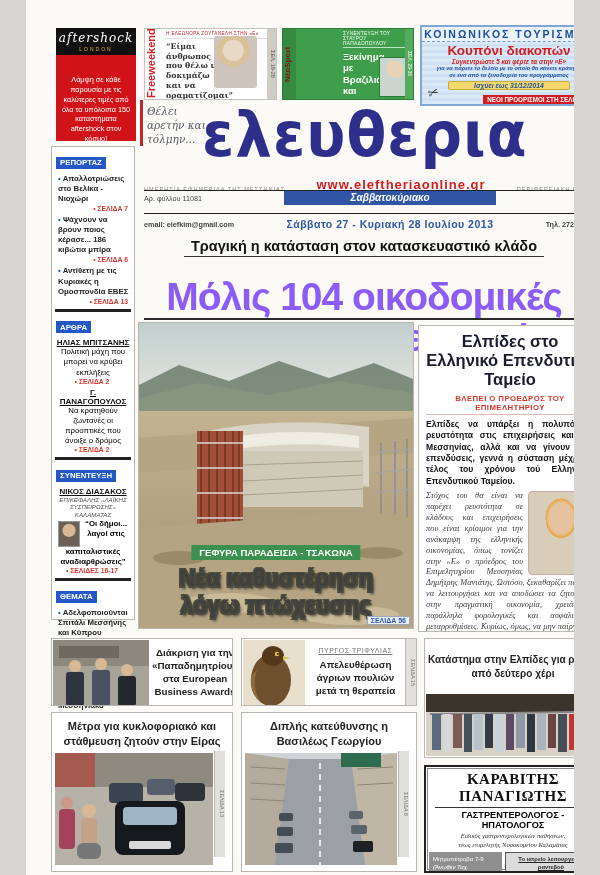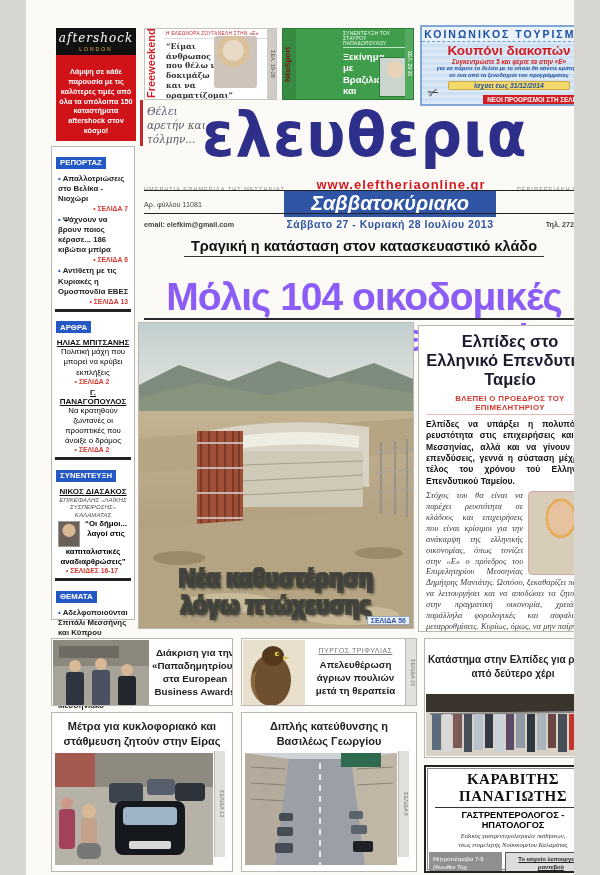--- a/index.html
+++ b/index.html
@@ -2,21 +2,21 @@
 <html lang="el"><head>
 <meta charset="utf-8">
 <style>
   html,body{margin:0;padding:0;background:#d8d6d0;font-family:"Liberation Sans",sans-serif;}
   .page{position:relative;width:548px;height:875px;margin:0 auto;background:#fbfaf6;overflow:hidden;}
   .abs{position:absolute;}
   
   .after{background:#111;color:#fff;text-align:center;overflow:hidden;}
   .after .brand{font-family:"DejaVu Serif",serif;font-style:italic;font-size:12px;letter-spacing:1px;padding-top:3px;}
   .after .sub{font-size:5px;letter-spacing:2px;color:#e8b84b;margin-top:1px;}
-  .after .body{background:#cf1318;font-weight:bold;font-size:7.3px;line-height:1.35;padding:12px 3px;margin-top:3px;}
+  .after .body{background:#cf1318;font-weight:normal;font-size:7.3px;line-height:1.35;padding:20px 3px;margin-top:3px;}
   .after .foot{background:#8f0d10;font-weight:bold;font-size:6.8px;line-height:1.4;padding:3px 2px;}
   .fw{background:#fff;border:1px solid #c5c3bc;display:flex;overflow:hidden;}
   .fw-logo{width:17px;background:#fff;color:#d31f26;writing-mode:vertical-rl;transform:rotate(180deg);
     font-weight:900;font-size:11px;text-align:center;letter-spacing:0;line-height:1;padding:1px;}
   .fw-main{flex:1;position:relative;}
   .fw-kick{font-size:4.6px;color:#c32026;letter-spacing:.4px;border-bottom:1px solid #ddd;padding:2px 2px;}
   .fw-quote{font-family:"DejaVu Serif",serif;font-size:7.8px;font-weight:bold;color:#333;line-height:1.25;padding:3px 2px;width:55%;}
   .fw-photo{position:absolute;right:10px;top:7px;width:42%;height:52px;background:
     radial-gradient(circle at 45% 28%,#e8d9c6 0 10px,#d9c29b 11px 16px,#cfc4bc 17px);border-radius:3px;}
   .fw-tab{width:9px;background:#cfcdc6;color:#555;writing-mode:vertical-rl;font-size:5.5px;text-align:center;}
@@ -45,21 +45,21 @@
   .slogan{font-family:"DejaVu Serif",serif;font-style:italic;color:#5b5b66;font-size:10.5px;line-height:1.35;}
   .logo{font-family:"DejaVu Sans",sans-serif;font-weight:900;color:#2d2f8b;font-size:58px;letter-spacing:1px;
     transform:scaleY(1.08);transform-origin:top left;white-space:nowrap;}
   .mh-info{display:flex;justify-content:space-between;align-items:flex-end;}
   .mh-tagline,.mh-edition{font-size:5.6px;color:#8a887f;letter-spacing:1px;}
   .mh-site{color:#d31c22;font-weight:900;font-size:13px;letter-spacing:1px;}
   .mh-row{display:flex;align-items:center;justify-content:space-between;border-top:1.5px solid #222;}
   .mh-row:last-child{border-bottom:1.5px solid #222;}
   .mh-issue,.mh-price,.mh-email,.mh-phone{font-size:7.2px;color:#444;}
   .mh-email,.mh-phone{font-weight:bold;}
-  .bluebar{background:#2f55a4;color:#fff;font-weight:900;font-style:italic;font-size:20px;text-align:center;
+  .bluebar{background:#2f55a4;color:#fff;font-weight:900;font-style:italic;font-size:10px;text-align:center;
     width:212px;padding:1px 0 2px;}
   .mh-date{color:#2f55a4;font-weight:900;font-size:10.5px;letter-spacing:.5px;width:212px;text-align:center;}
   
   .kicker{font-weight:bold;font-size:14.5px;color:#111;text-align:center;width:360px;margin:0 auto;
     border-bottom:1.5px solid #333;padding-bottom:2px;}
   .headline{font-weight:900;font-size:39px;line-height:1.04;color:#8b5cf6;text-align:center;letter-spacing:-1px;margin-top:20px;}
   .vtab{writing-mode:vertical-rl;font-size:6px;color:#666;background:#e7e5df;border:1px solid #b5b3ac;text-align:center;}
   .rule{background:#2a2a2a;}
   
   .sidebar{background:#fff;border:1px solid #b9b7b0;padding:4px 4px 0;box-sizing:border-box;}
@@ -281,20 +281,21 @@
           <line x1="242" y1="120" x2="242" y2="190"></line>
           <line x1="256" y1="118" x2="256" y2="192"></line>
           <line x1="268" y1="116" x2="268" y2="194"></line>
         </g>
       <g stroke="#a5a5a5" stroke-width="1">
           <line x1="236" y1="130" x2="274" y2="126"></line>
           <line x1="236" y1="150" x2="274" y2="146"></line>
           <line x1="236" y1="170" x2="274" y2="166"></line>
         </g>
     </svg>
+    <div class="ph-label">ΓΕΦΥΡΑ ΠΑΡΑΔΕΙΣΙΑ - ΤΣΑΚΩΝΑ</div>
     <div class="ph-cap">
       <span>Νέα καθυστέρηση</span><br>
       <span>λόγω πτώχευσης</span>
     </div>
     <div class="ph-page">ΣΕΛΙΔΑ 56</div>
   </div>
 
   <div class="abs article" style="left:392px;top:325px;width:184px;height:307px;">
     <div class="art-title">Ελπίδες στο Ελληνικό Επενδυτικό Ταμείο</div>
     <div class="art-sub">ΒΛΕΠΕΙ Ο ΠΡΟΕΔΡΟΣ ΤΟΥ ΕΠΙΜΕΛΗΤΗΡΙΟΥ</div>

